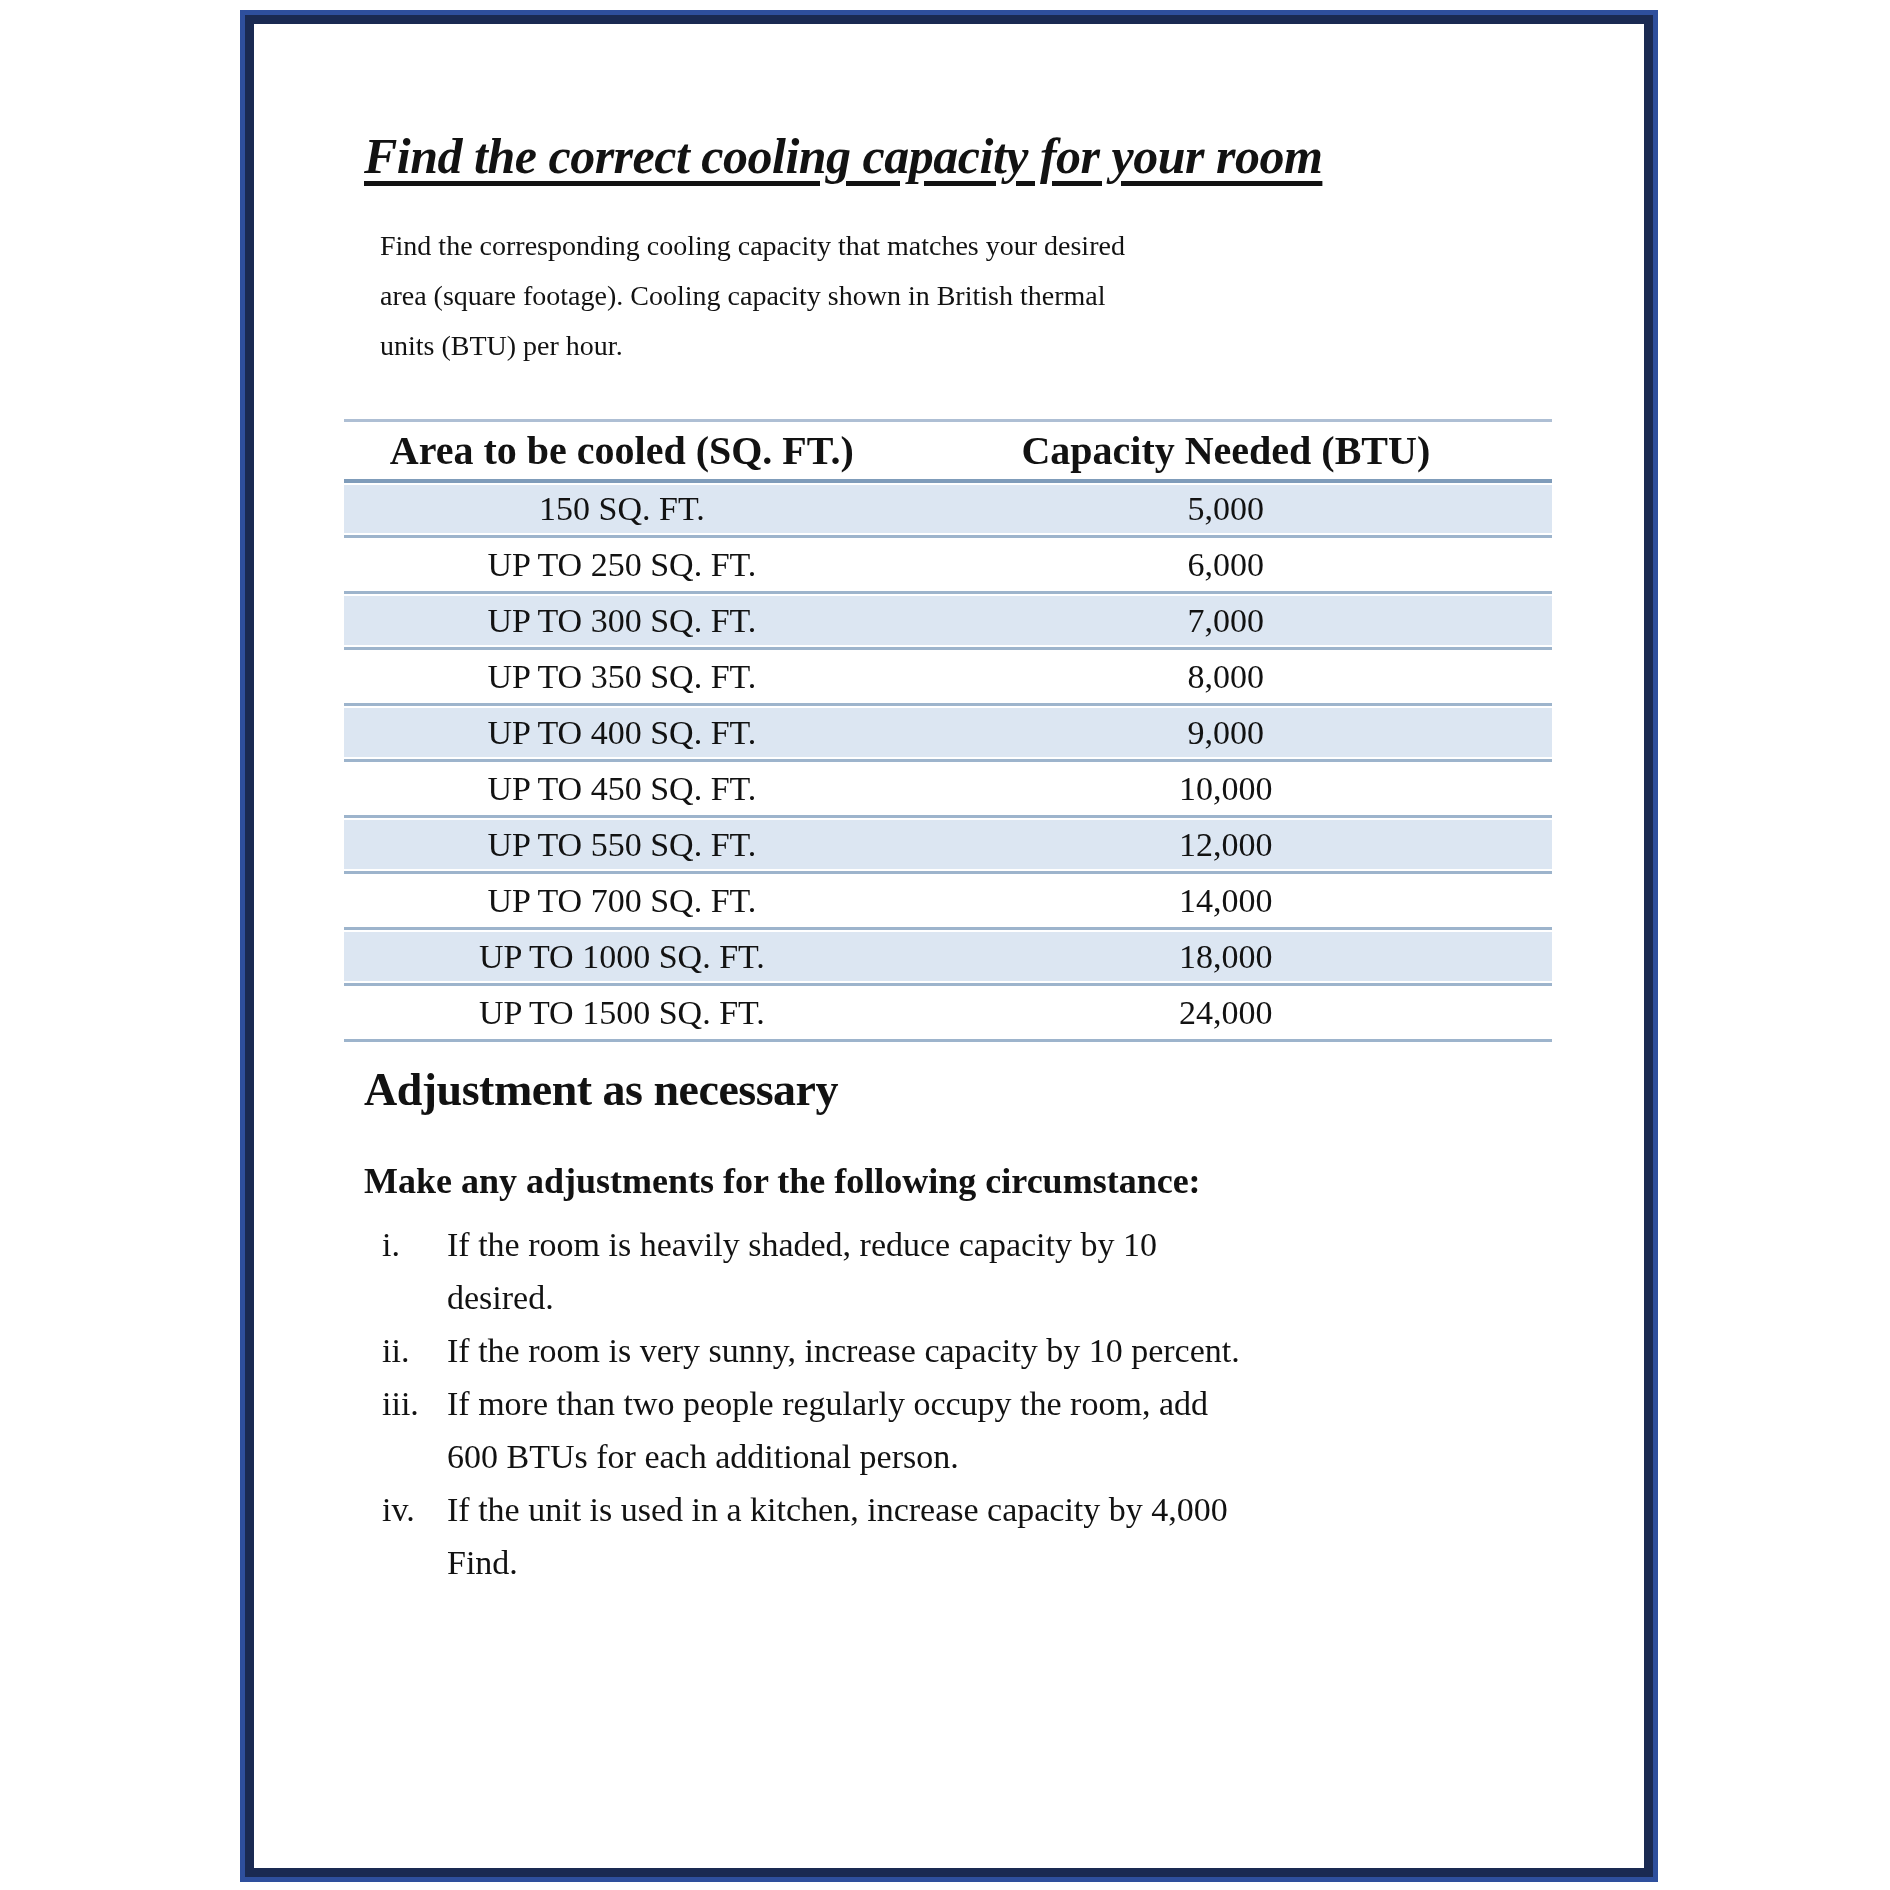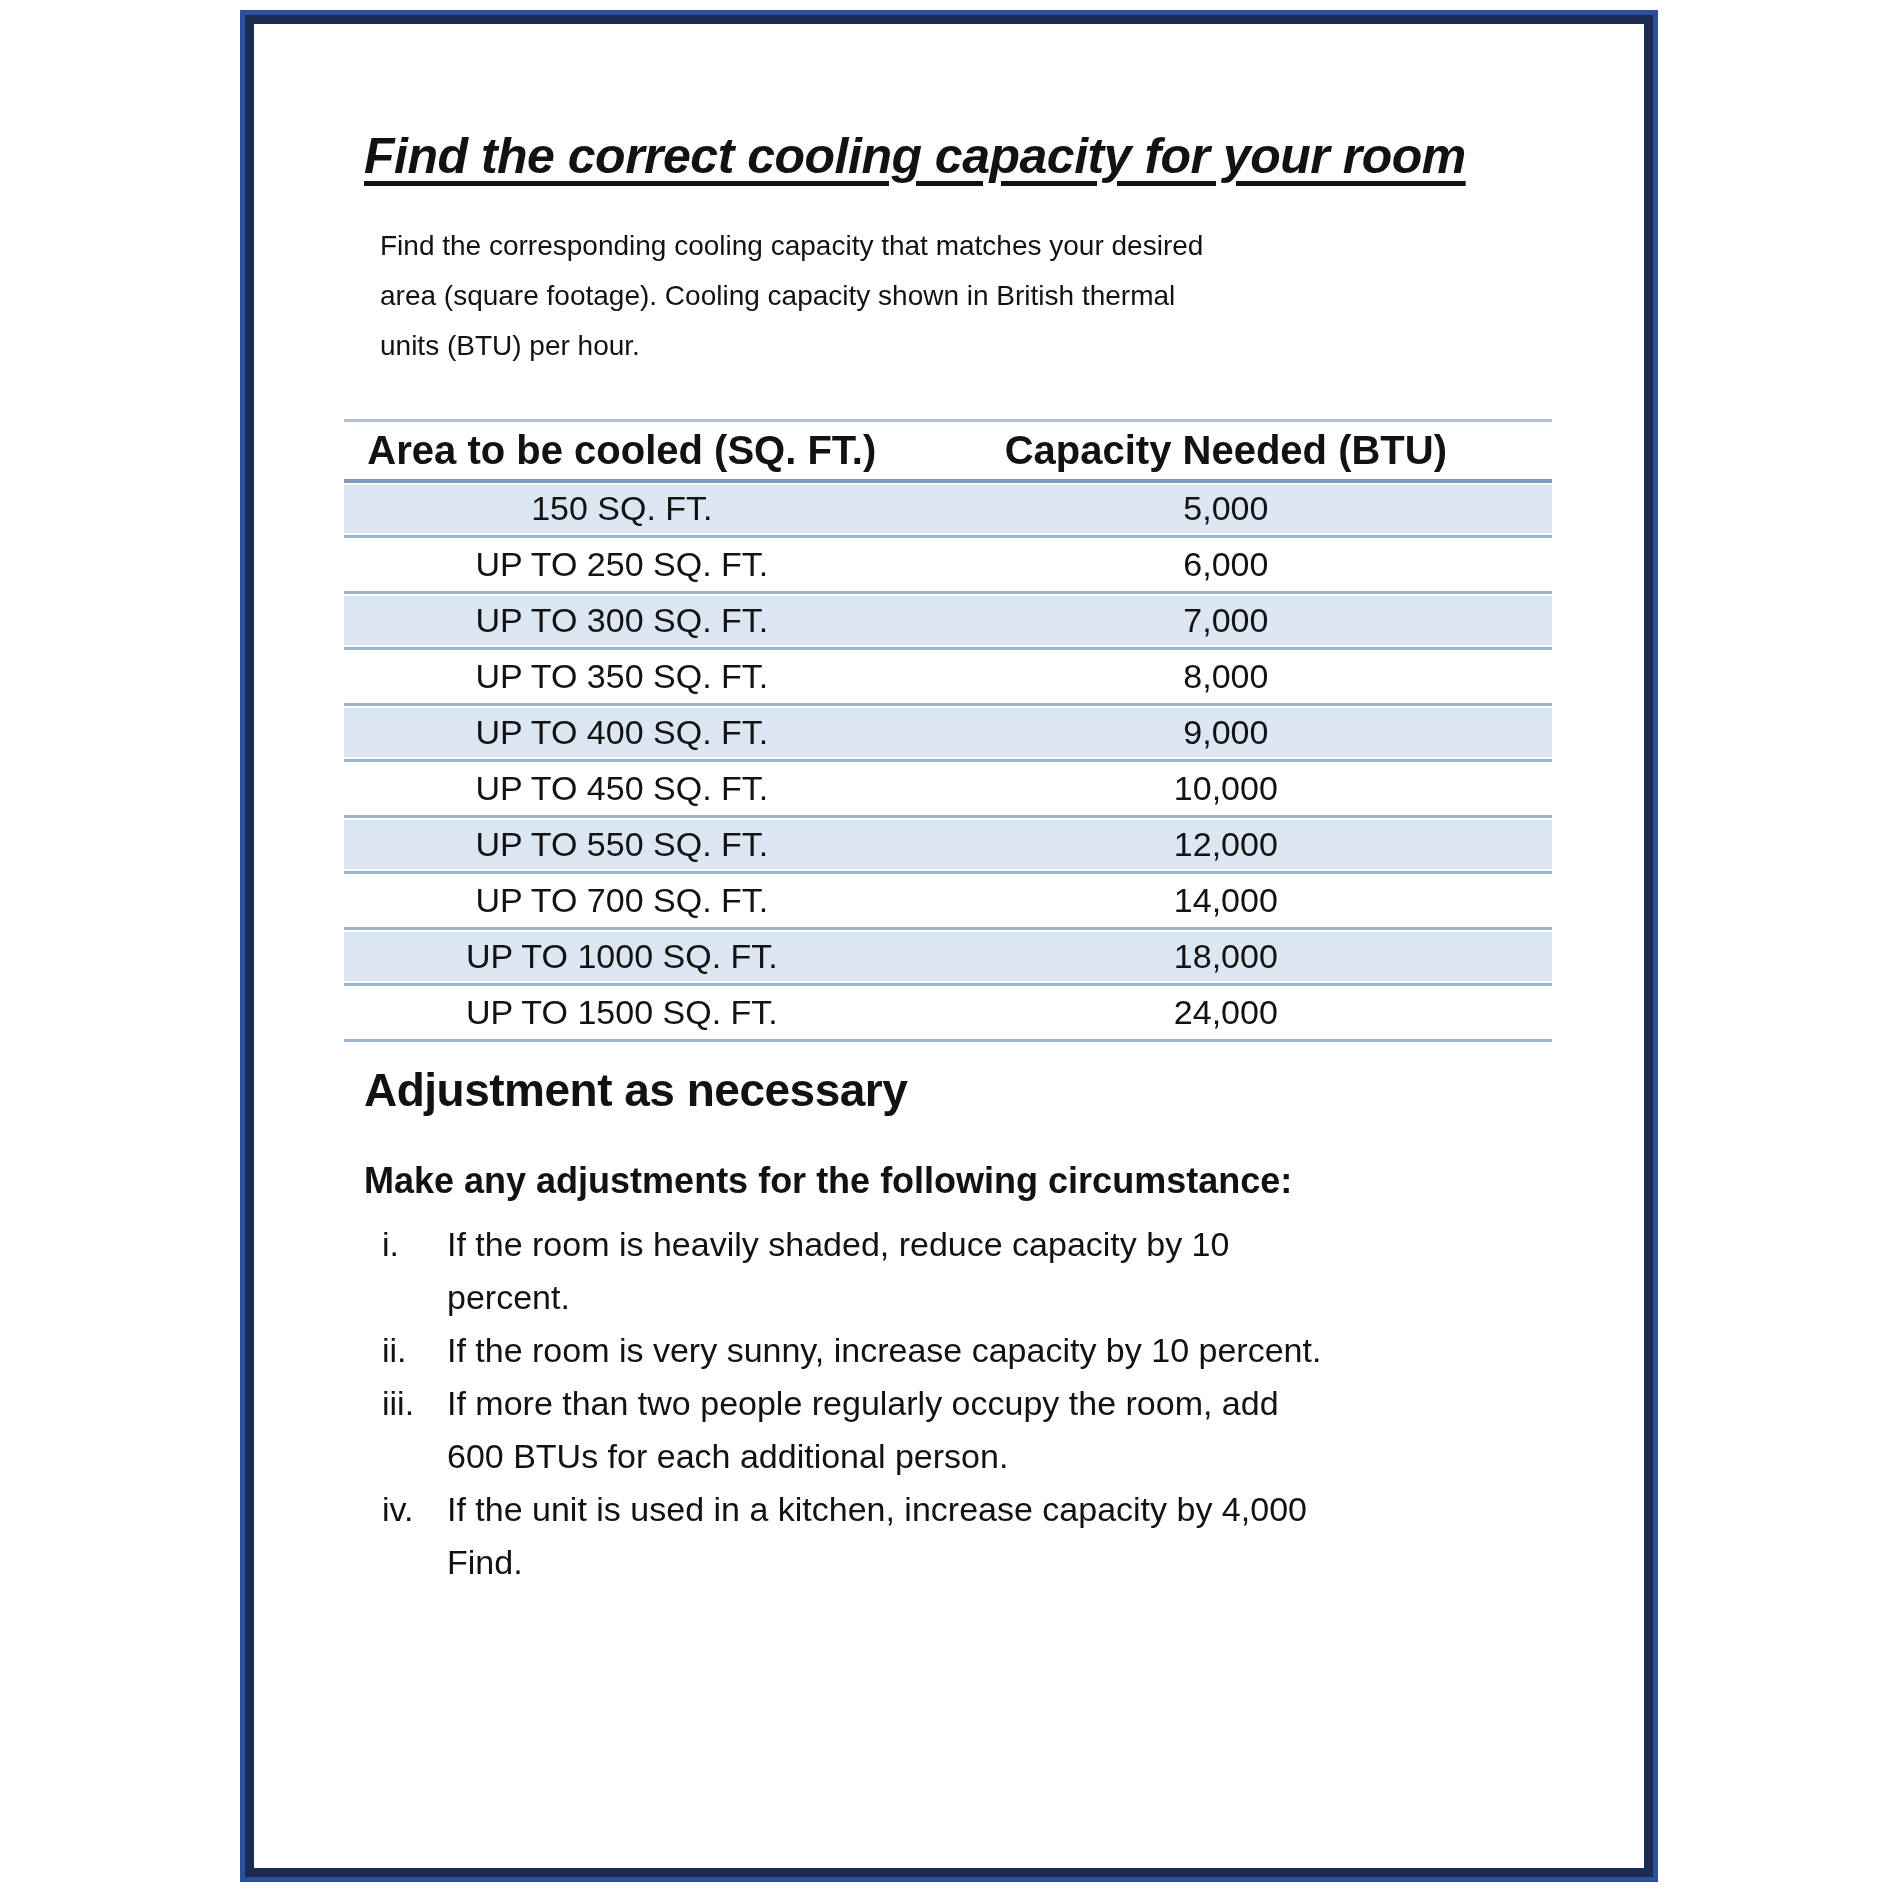--- a/index.html
+++ b/index.html
@@ -17,20 +17,21 @@
   }
   .frame {
     position: absolute;
     left: 240px;
     top: 10px;
     width: 1418px;
     height: 1872px;
     border: 5px solid #2e4f9d;
     box-sizing: border-box;
     background: #c4b5fd;
+    font-family: Liberation Serif, serif;
   }
   .frame-inner {
     width: 100%;
     height: 100%;
     border: 9px solid #1a2a52;
     box-sizing: border-box;
     background: #ffffff;
     padding: 103px 112px 0 110px;
     overflow: hidden;
   }
@@ -199,21 +200,21 @@
 
     <h2 class="adjust-heading">Adjustment as necessary</h2>
 
     <p class="adjust-lead">Make any adjustments for the following circumstance:</p>
 
     <div class="adjust-list">
   <div class="list-item">
     <div class="numeral">i.</div>
     <div class="item-text">
             <div>If the room is heavily shaded, reduce capacity by 10</div>
-            <div>percent.</div>
+            <div>desired.</div>
           </div>
   </div>
 
   <div class="list-item">
     <div class="numeral">ii.</div>
     <div class="item-text">
             <div>If the room is very sunny, increase capacity by 10 percent.</div>
           </div>
   </div>
 

